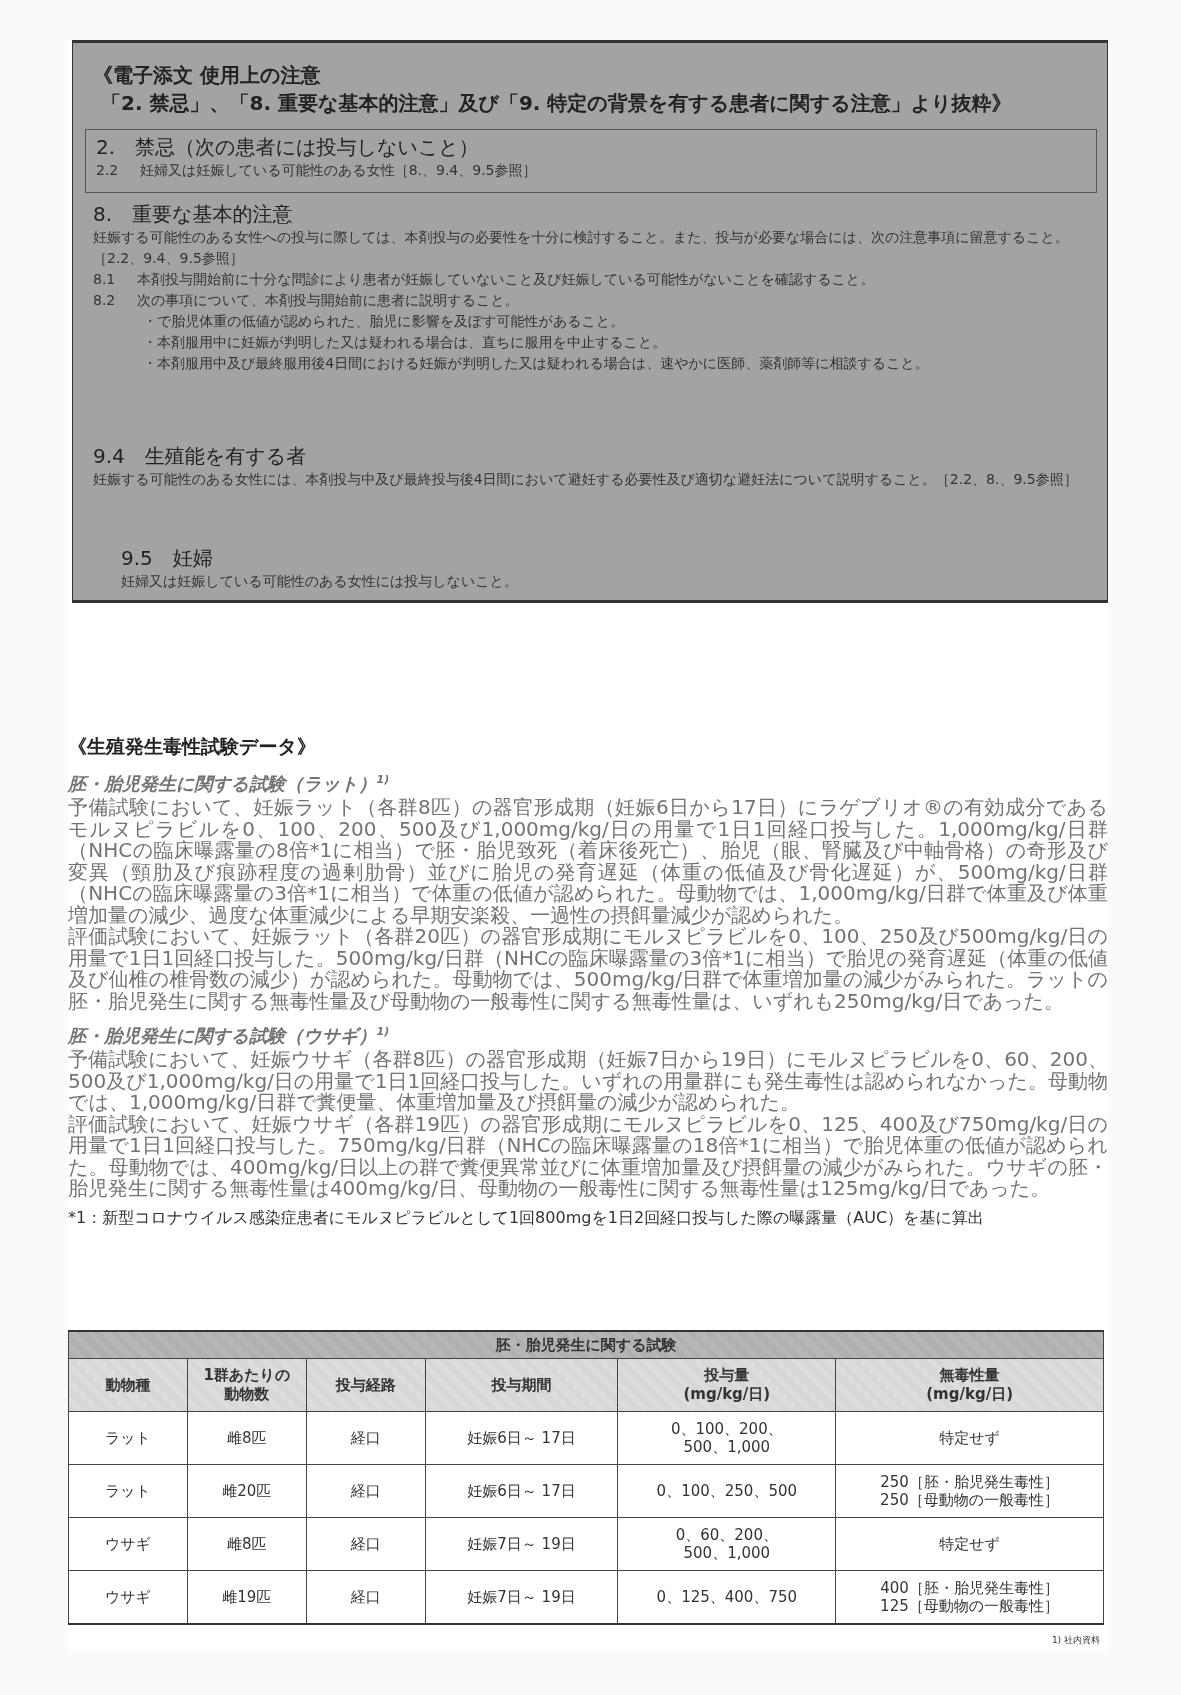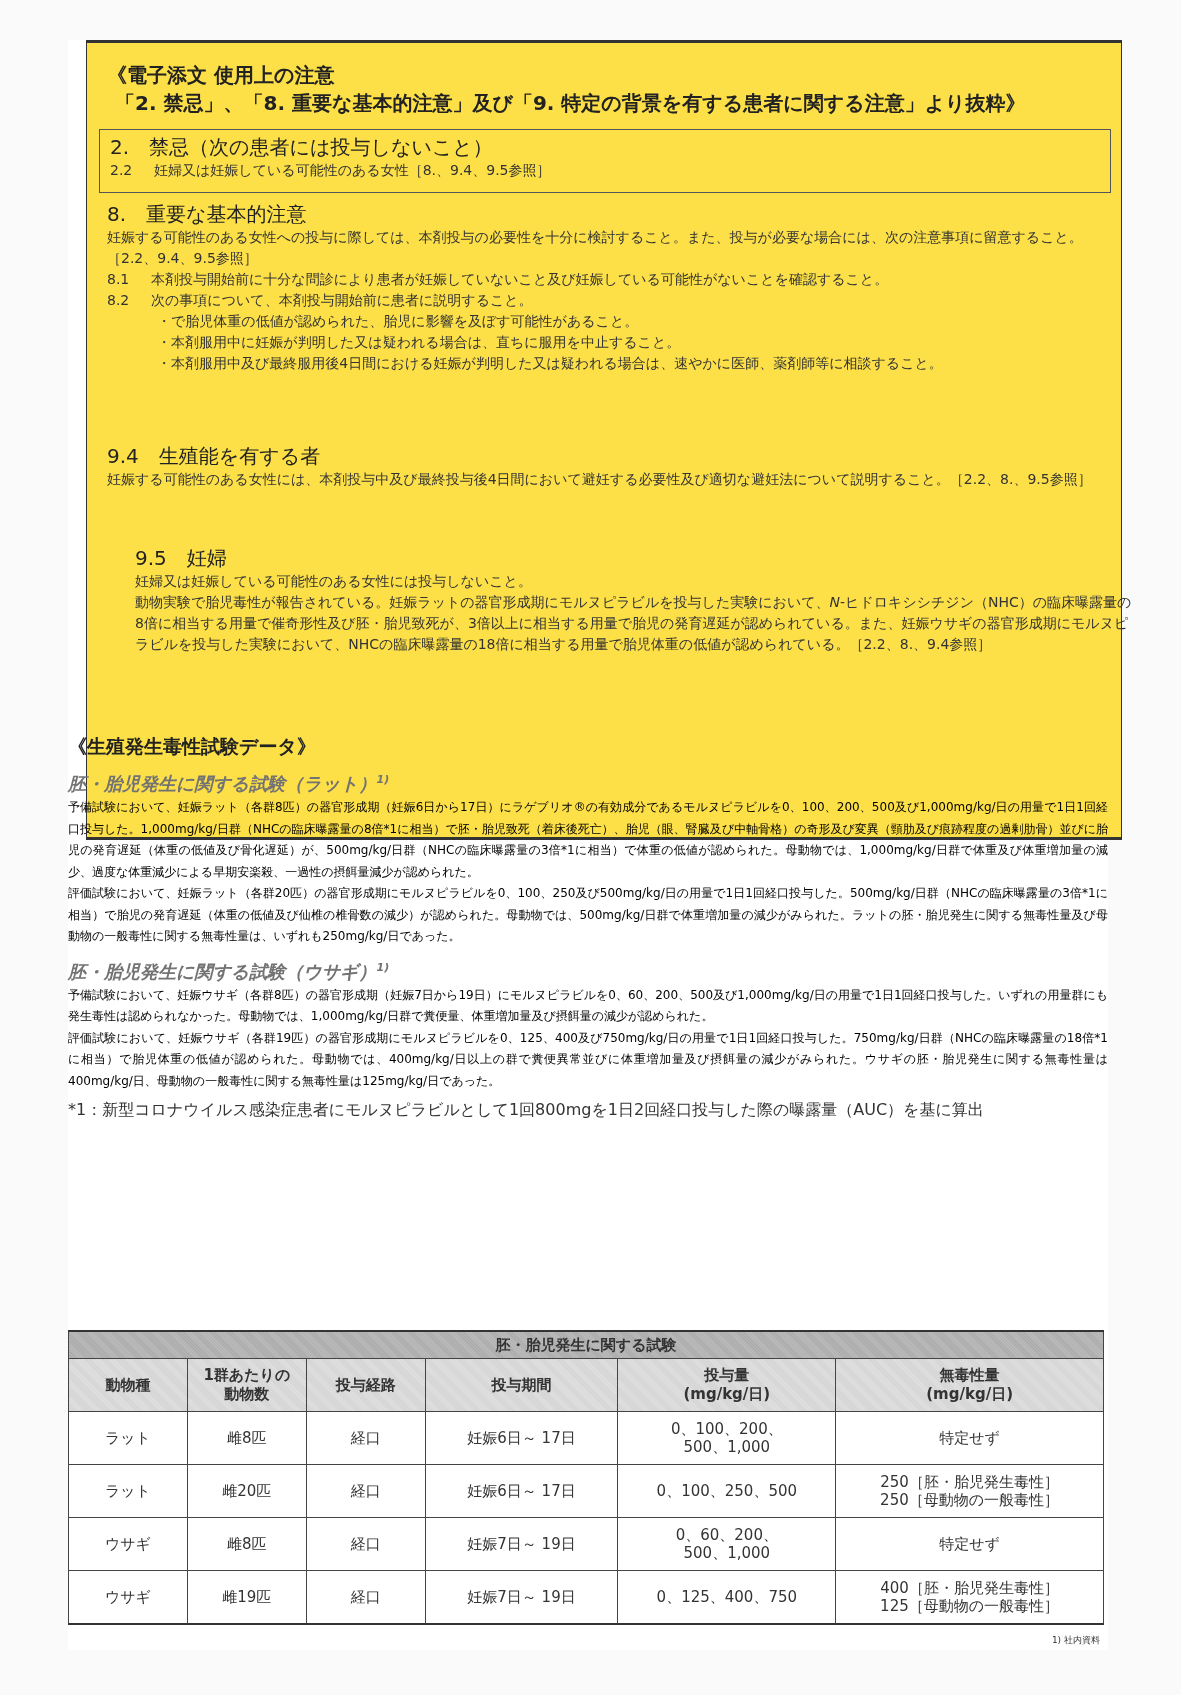--- a/index.html
+++ b/index.html
@@ -2,43 +2,43 @@
 <html><head>
 <meta charset="utf-8">
 <style>
   html, body { margin:0; padding:0; }
   body {
     width:1181px; height:1695px; background:#fafafa; position:relative; overflow:hidden;
     font-family:"DejaVu Sans", sans-serif; color:#1a1a1a;
   }
   .sheet { position:absolute; left:68px; top:40px; width:1040px; background:#ffffff; }
   .outer-box {
-    position:absolute; left:86px; top:40px; width:1036px; height:800px;
+    position:absolute; left:72px; top:40px; width:1036px; height:563px;
     border:1.5px solid #333; border-top:3px solid #333; border-bottom:3px solid #333;
-    background:#fde047; box-sizing:border-box;
+    background:#a3a3a3; box-sizing:border-box;
   }
   .box-title { position:absolute; left:20px; top:18px; font-weight:bold; font-size:20px; line-height:28px; color:#222; }
   .box-title .l2 { padding-left:8px; }
   .contra-box {
     position:absolute; left:12px; top:86px; width:1012px; height:64px; box-sizing:border-box;
     border:1.5px solid #555; padding:4px 10px;
   }
   .h-sec { font-weight:normal; font-size:20px; line-height:26px; color:#222; }
   .txt { font-size:14px; line-height:21px; color:#333; }
   .sec { position:absolute; left:20px; width:1000px; }
   .item { display:flex; }
   .item .num { width:44px; flex:none; }
   .bullet { padding-left:64px; text-indent:-14px; }
   .italic { font-style:italic; }
 
   .data-section { position:absolute; left:68px; top:732px; width:1040px; }
   .data-title { font-weight:bold; font-size:19px; line-height:28px; color:#222; }
   .sub-title { font-weight:bold; font-size:18px; line-height:26px; color:#737373; margin-top:7px;font-style:italic; }
   .sub-title sup { font-size:11px; }
-  .para { font-size:12px; line-height:21.5px; color:#000000; text-align:justify; }
+  .para { font-size:20px; line-height:21.5px; color:#737373; text-align:justify; }
   .footnote-star { font-size:16px; line-height:16px; color:#333; margin-top:10px; }
 
   table.tox {
     position:absolute; left:68px; top:1330px; width:1036px; border-collapse:collapse;
     font-size:15px; color:#333;
   }
   table.tox td, table.tox th {
     border:1px solid #444; text-align:center; vertical-align:middle; padding:0 4px;
   }
   table.tox .band th {
@@ -90,21 +90,20 @@
   </div>
 
   <div class="sec" style="top:400px;">
     <div class="h-sec">9.4　生殖能を有する者</div>
     <div class="txt">妊娠する可能性のある女性には、本剤投与中及び最終投与後4日間において避妊する必要性及び適切な避妊法について説明すること。［2.2、8.、9.5参照］</div>
   </div>
 
   <div class="sec" style="top:502px;margin-left:28px;">
     <div class="h-sec">9.5　妊婦</div>
     <div class="txt">妊婦又は妊娠している可能性のある女性には投与しないこと。</div>
-    <div class="txt"><span>動物実験で胎児毒性が報告されている。妊娠ラットの器官形成期にモルヌピラビルを投与した実験において、</span><span class="italic">N</span><span>-ヒドロキシシチジン（NHC）の臨床曝露量の8倍に相当する用量で催奇形性及び胚・胎児致死が、3倍以上に相当する用量で胎児の発育遅延が認められている。また、妊娠ウサギの器官形成期にモルヌピラビルを投与した実験において、NHCの臨床曝露量の18倍に相当する用量で胎児体重の低値が認められている。［2.2、8.、9.4参照］</span></div>
   </div>
 </div>
 
 <div class="data-section">
   <div class="data-title">《生殖発生毒性試験データ》</div>
 
   <div class="sub-title"><span>胚・胎児発生に関する試験（ラット）</span><sup>1)</sup></div>
   <div class="para">予備試験において、妊娠ラット（各群8匹）の器官形成期（妊娠6日から17日）にラゲブリオ®の有効成分であるモルヌピラビルを0、100、200、500及び1,000mg/kg/日の用量で1日1回経口投与した。1,000mg/kg/日群（NHCの臨床曝露量の8倍*1に相当）で胚・胎児致死（着床後死亡）、胎児（眼、腎臓及び中軸骨格）の奇形及び変異（頸肋及び痕跡程度の過剰肋骨）並びに胎児の発育遅延（体重の低値及び骨化遅延）が、500mg/kg/日群（NHCの臨床曝露量の3倍*1に相当）で体重の低値が認められた。母動物では、1,000mg/kg/日群で体重及び体重増加量の減少、過度な体重減少による早期安楽殺、一過性の摂餌量減少が認められた。</div>
   <div class="para">評価試験において、妊娠ラット（各群20匹）の器官形成期にモルヌピラビルを0、100、250及び500mg/kg/日の用量で1日1回経口投与した。500mg/kg/日群（NHCの臨床曝露量の3倍*1に相当）で胎児の発育遅延（体重の低値及び仙椎の椎骨数の減少）が認められた。母動物では、500mg/kg/日群で体重増加量の減少がみられた。ラットの胚・胎児発生に関する無毒性量及び母動物の一般毒性に関する無毒性量は、いずれも250mg/kg/日であった。</div>
 

